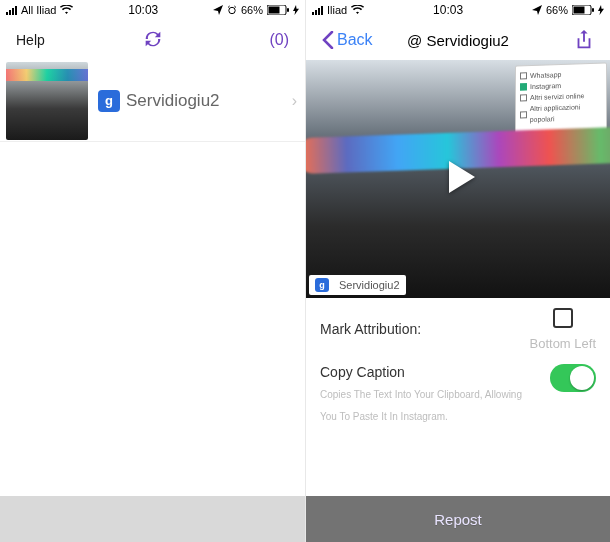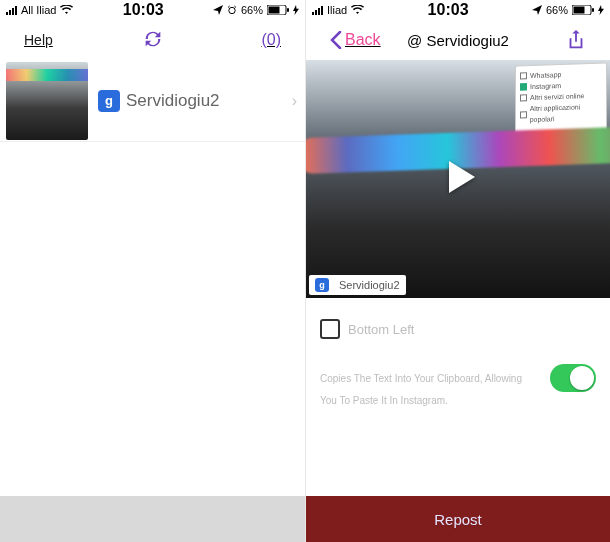--- a/index.html
+++ b/index.html
@@ -5,34 +5,34 @@
     * { margin: 0; padding: 0; box-sizing: border-box; }
     html, body { width: 610px; height: 542px; overflow: hidden; font-family: -apple-system, Helvetica, Arial, sans-serif; background: #fff; }
     .container { display: flex; width: 610px; height: 542px; }
     .panel { height: 542px; position: relative; }
     .left { width: 305px; }
     .right { width: 305px; border-left: 1px solid #e8e8e8; }
 
     
     .statusbar { height: 20px; display: flex; align-items: center; justify-content: space-between; padding: 8px 6px; font-size: 11px; font-weight: 500; color: #000; }
     .sb-l, .sb-r { display: flex; align-items: center; gap: 4px; }
-    .sb-c { font-size: 16px; font-weight: 700; }
+    .sb-c { font-size: 12px; font-weight: 400; }
     .bars { display: inline-flex; align-items: flex-end; gap: 1px; }
     .bars i { width: 2px; background: #000; display: inline-block; }
     .bars i:nth-child(1){height:3px} .bars i:nth-child(2){height:5px} .bars i:nth-child(3){height:7px} .bars i:nth-child(4){height:9px}
     .wifi-icon, .loc-icon, .alarm-icon, .batt-icon, .batt2-icon { display: inline-flex; }
 
     
-    .nav { height: 40px; display: flex; align-items: center; justify-content: space-between; padding: 0 24px; position: relative; text-decoration: underline; }
+    .nav { height: 40px; display: flex; align-items: center; justify-content: space-between; padding: 0 16px; position: relative; }
     .nav-left, .nav-right { display: flex; align-items: center; gap: 3px; font-size: 15px; }
     .nav-center { position: absolute; left: 0; right: 0; text-align: center; font-size: 15px; font-weight: 400; color: #000000; pointer-events: none; }
     .nav-left-text { color: #1a1a1a; font-size: 14px; }
     .refresh-icon svg { width: 22px; height: 22px; }
     .count { font-size: 16px; color: #6f42c1; font-weight: 500; }
-    .back { color: #ec4899; display: flex; align-items: center; font-size: 16px; }
+    .back { color: #3b82f6; display: flex; align-items: center; font-size: 16px; }
     .share svg { width: 20px; height: 22px; }
 
     
     .listrow { display: flex; align-items: center; height: 82px; padding: 4px 6px; border-bottom: 1px solid #eee; position: relative; }
     .thumb { width: 82px; height: 78px; background: linear-gradient(180deg,#cfd8dc 0%,#3a3a3a 60%,#1a1a1a 100%); border-radius: 2px; margin-right: 10px; position: relative; overflow: hidden; }
     .thumb::before { content:""; position:absolute; top:10%; left:0; right:0; height:12px; background: linear-gradient(90deg,#ff6b6b,#ffd166,#06d6a0,#118ab2,#5a67d8); opacity:.85; }
     .avatar { width: 22px; height: 22px; border-radius: 4px; margin-right: 6px; background:#2a6cdb; display:flex; align-items:center; justify-content:center; color:#fff; font-weight:700; font-size:13px; flex-shrink:0; }
     .uname { font-size: 17px; color: #666; font-weight: 400; }
     .chev { position:absolute; right:8px; top:50%; transform:translateY(-50%); color:#c8c8c8; font-size:16px; }
 
@@ -44,32 +44,32 @@
     .panelbox .box { width:7px; height:7px; border:1px solid #777; display:inline-block; }
     .panelbox .box.ck { background:#2a7; border-color:#2a7; }
     .play { position:absolute; top:50%; left:50%; transform:translate(-50%,-50%); }
     .play svg { width:44px; height:44px; filter: drop-shadow(0 1px 2px rgba(0,0,0,.5)); }
     .tag { position:absolute; left:3px; bottom:3px; background:#fff; padding:3px 6px; display:flex; align-items:center; gap:4px; font-size:11px; color:#555; border-radius:2px; }
     .tag .avatar { width:14px; height:14px; font-size:9px; border-radius:3px; }
 
     
     .settings { padding: 14px 14px 0 14px; font-size: 14px; color: #333; }
     .srow { display:flex; align-items:center; justify-content:space-between; height:34px; }
-    .srow .pos { display:flex; align-items:center; gap:8px; color:#bdbdbd; font-size:13px; }
+    .srow .pos { display:flex; align-items:center; gap:8px; color:#bdbdbd; font-size:13px;flex-direction:column; }
     .checkbox { width:20px; height:20px; border:2px solid #333; border-radius:3px; }
     .srow2 { margin-top: 18px; display:flex; align-items:flex-start; justify-content:space-between; }
     .srow2 .label { display:block; }
     .srow2 .sub { display:block; font-size:10px; color:#bdbdbd; line-height:22px; margin-top:4px; max-width: 210px; }
     .toggle { width:46px; height:28px; border-radius:14px; background:#34c759; position:relative; flex-shrink:0; }
     .toggle::after { content:""; position:absolute; right:2px; top:2px; width:24px; height:24px; border-radius:50%; background:#fff; box-shadow:0 1px 2px rgba(0,0,0,.3); }
 
     
     .bottom { position:absolute; left:0; bottom:0; height:46px; width:100%; display:flex; align-items:center; justify-content:center; font-size:15px; }
     .left .bottom { background:#d9d9d9; }
-    .right .bottom { background:#7f1d1d; color:#e9e4ff; text-shadow: 0 1px 0 rgba(0,0,0,.15); }
+    .right .bottom { background:#737373; color:#e9e4ff; text-shadow: 0 1px 0 rgba(0,0,0,.15); }
   </style>
 </head>
 <body>
 
 <div class="container">
 
   <div class="panel left">
     <div class="statusbar">
       <span class="sb-l">
         <span class="bars">
@@ -220,27 +220,29 @@
           </svg>
       </div>
       <div class="tag">
         <span class="avatar">g</span>
         <span>Servidiogiu2</span>
       </div>
     </div>
 
     <div class="settings">
       <div class="srow">
+        <span>Mark Attribution:</span>
         <span class="pos">
           <span class="checkbox"></span>
           <span>Bottom Left</span>
         </span>
       </div>
       <div class="srow2">
         <span>
+          <span class="label">Copy Caption</span>
           <span class="sub">Copies The Text Into Your Clipboard, Allowing You To Paste It In Instagram.</span>
         </span>
         <span class="toggle"></span>
       </div>
     </div>
 
     <div class="bottom">
       <span>Repost</span>
     </div>
   </div>

